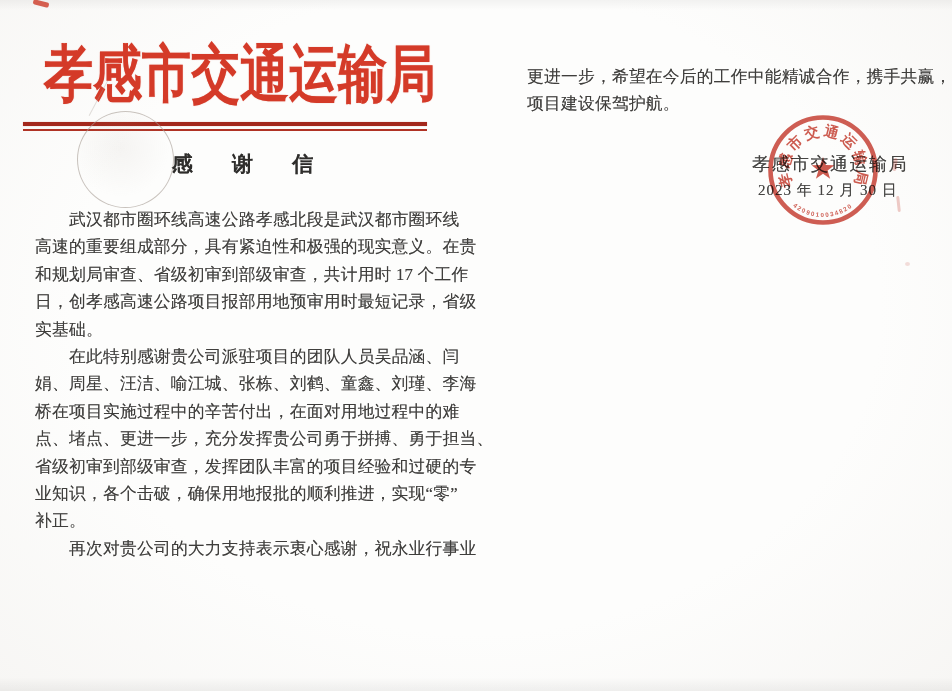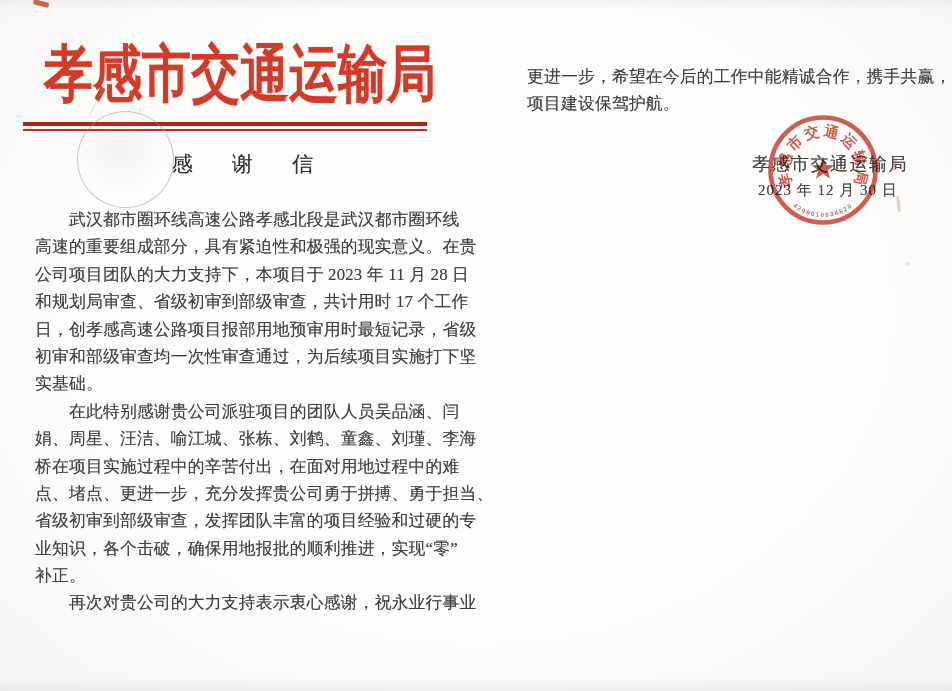--- a/index.html
+++ b/index.html
@@ -46,21 +46,21 @@
     border:1.4px solid rgba(168,158,150,0.62);border-radius:50%;
     background:radial-gradient(circle at 45% 38%, rgba(175,165,155,0.10), rgba(175,165,155,0) 62%);
   }
   .ghost-stamp::after{
     content:"";position:absolute;left:18px;top:-26px;width:34px;height:40px;
     border-left:1px solid rgba(170,160,152,0.35);
     transform:rotate(28deg);
   }
   .letter-title{
     position:absolute;left:35px;top:150px;width:415px;
-    text-align:center;font-size:21px;font-weight:400;color:#2e2d2b;
+    text-align:center;font-size:21px;font-weight:700;color:#2e2d2b;
     letter-spacing:17px;padding-left:17px;box-sizing:border-box;
     text-shadow:0 0 .5px rgba(0,0,0,.4);
   }
   .body-block{
     position:absolute;color:#3f3e3c;font-size:16.8px;
     text-shadow:0 0 .5px rgba(40,40,40,.45);
   }
   .body-left{left:35px;top:206px;width:430px;}
   .body-right{left:527px;top:63px;width:425px;}
   .line{height:27.4px;line-height:27.4px;white-space:nowrap;letter-spacing:0.2px;}
@@ -100,24 +100,22 @@
   <div class="rule rule-thick"></div>
   <div class="rule rule-thin"></div>
 
   <div class="ghost-stamp"></div>
 
   <div class="letter-title">感  谢  信</div>
 
   <div class="body-block body-left">
     <div class="line indent">武汉都市圈环线高速公路孝感北段是武汉都市圈环线</div>
     <div class="line">高速的重要组成部分，具有紧迫性和极强的现实意义。在贵</div>
-    <div class="line">公司项目团队的大力支持下，本项目于 2023 年 11 月 28 日</div>
     <div class="line">和规划局审查、省级初审到部级审查，共计用时 17 个工作</div>
     <div class="line">日，创孝感高速公路项目报部用地预审用时最短记录，省级</div>
-    <div class="line">初审和部级审查均一次性审查通过，为后续项目实施打下坚</div>
     <div class="line">实基础。</div>
     <div class="line indent">在此特别感谢贵公司派驻项目的团队人员吴品涵、闫</div>
     <div class="line">娟、周星、汪洁、喻江城、张栋、刘鹤、童鑫、刘瑾、李海</div>
     <div class="line">桥在项目实施过程中的辛苦付出，在面对用地过程中的难</div>
     <div class="line">点、堵点、更进一步，充分发挥贵公司勇于拼搏、勇于担当、</div>
     <div class="line">省级初审到部级审查，发挥团队丰富的项目经验和过硬的专</div>
     <div class="line">业知识，各个击破，确保用地报批的顺利推进，实现“零”</div>
     <div class="line">补正。</div>
     <div class="line indent">再次对贵公司的大力支持表示衷心感谢，祝永业行事业</div>
   </div>

